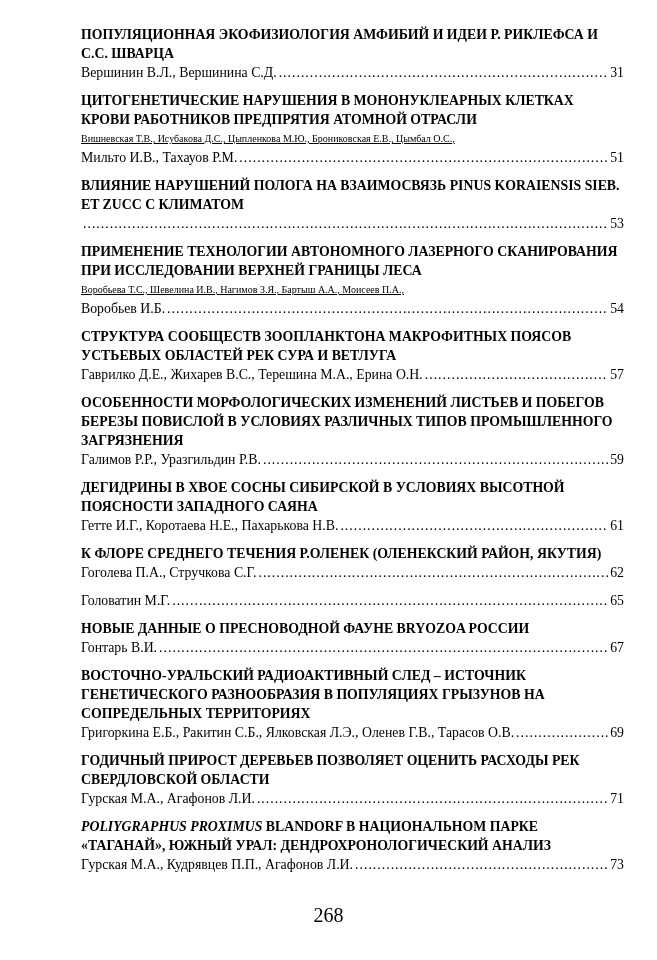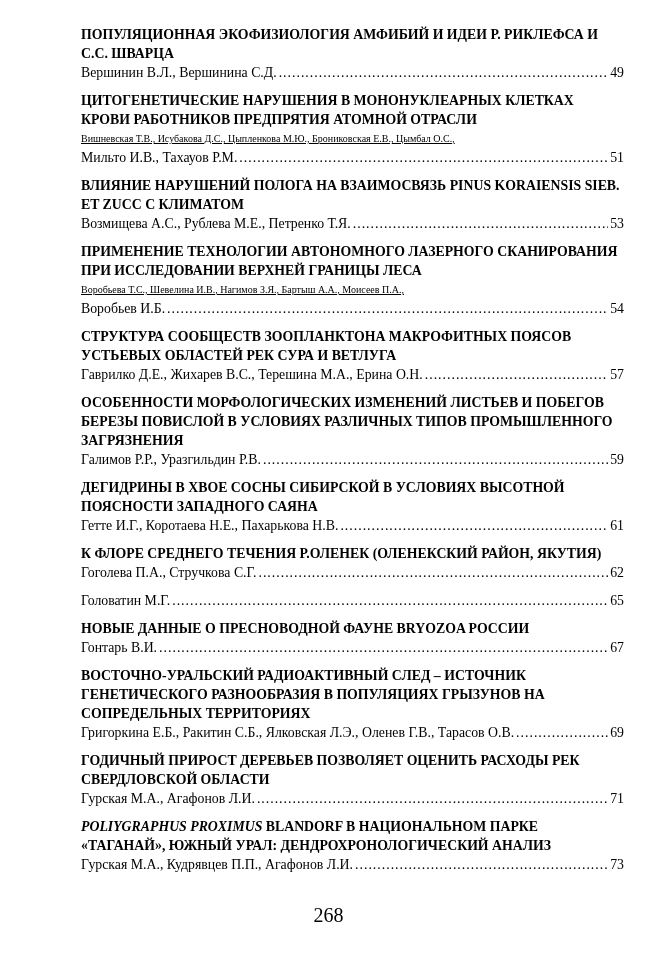--- a/index.html
+++ b/index.html
@@ -67,38 +67,37 @@
     }
   </style>
 </head>
 <body>
 
 <div class="entry">
   <div class="entry-title">ПОПУЛЯЦИОННАЯ ЭКОФИЗИОЛОГИЯ АМФИБИЙ И ИДЕИ Р. РИКЛЕФСА И С.С. ШВАРЦА</div>
   <div class="authors-row">
     <span class="authors">Вершинин В.Л., Вершинина С.Д.</span>
     <span class="dots"></span>
-    <span class="pagenum">49</span>
+    <span class="pagenum">31</span>
   </div>
 </div>
 
 <div class="entry">
   <div class="entry-title">ЦИТОГЕНЕТИЧЕСКИЕ НАРУШЕНИЯ В МОНОНУКЛЕАРНЫХ КЛЕТКАХ КРОВИ РАБОТНИКОВ ПРЕДПРЯТИЯ АТОМНОЙ ОТРАСЛИ</div>
   <div class="authors-pre">Вишневская Т.В., Исубакова Д.С., Цыпленкова М.Ю., Брониковская Е.В., Цымбал О.С.,</div>
   <div class="authors-row">
     <span class="authors">Мильто И.В., Тахауов Р.М.</span>
     <span class="dots"></span>
     <span class="pagenum">51</span>
   </div>
 </div>
 
 <div class="entry">
   <div class="entry-title">ВЛИЯНИЕ НАРУШЕНИЙ ПОЛОГА НА ВЗАИМОСВЯЗЬ PINUS KORAIENSIS SIEB. ET ZUCC С КЛИМАТОМ</div>
   <div class="authors-row">
-    <span class="authors">Возмищева А.С., Рублева М.Е., Петренко Т.Я.</span>
     <span class="dots"></span>
     <span class="pagenum">53</span>
   </div>
 </div>
 
 <div class="entry">
   <div class="entry-title">ПРИМЕНЕНИЕ ТЕХНОЛОГИИ АВТОНОМНОГО ЛАЗЕРНОГО СКАНИРОВАНИЯ ПРИ ИССЛЕДОВАНИИ ВЕРХНЕЙ ГРАНИЦЫ ЛЕСА</div>
   <div class="authors-pre">Воробьева Т.С., Шевелина И.В., Нагимов З.Я., Бартыш А.А., Моисеев П.А.,</div>
   <div class="authors-row">
     <span class="authors">Воробьев И.Б.</span>

